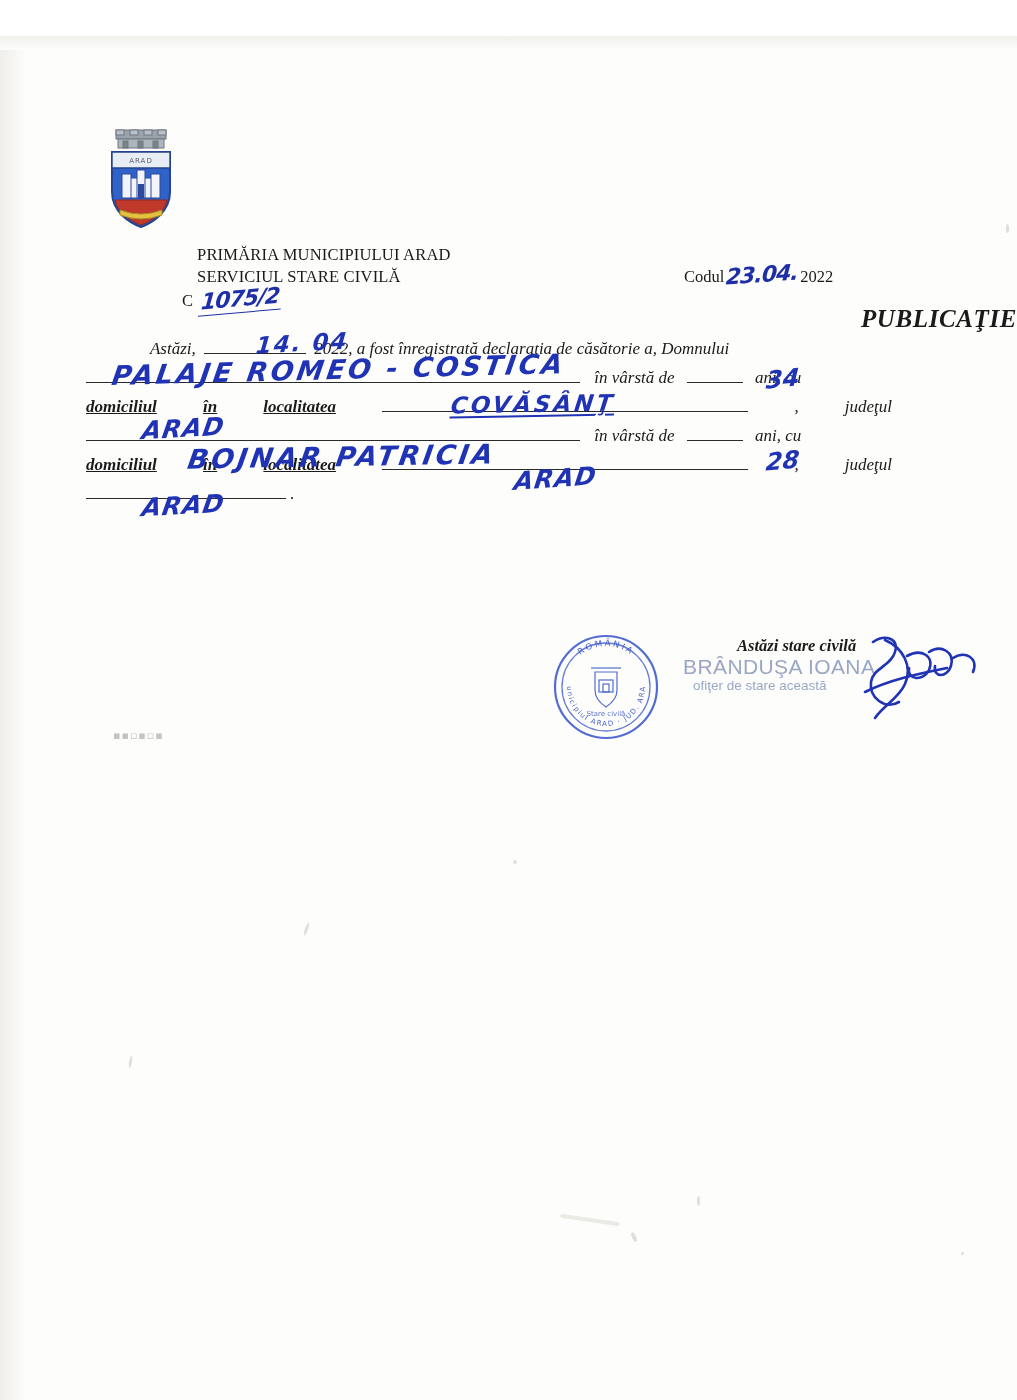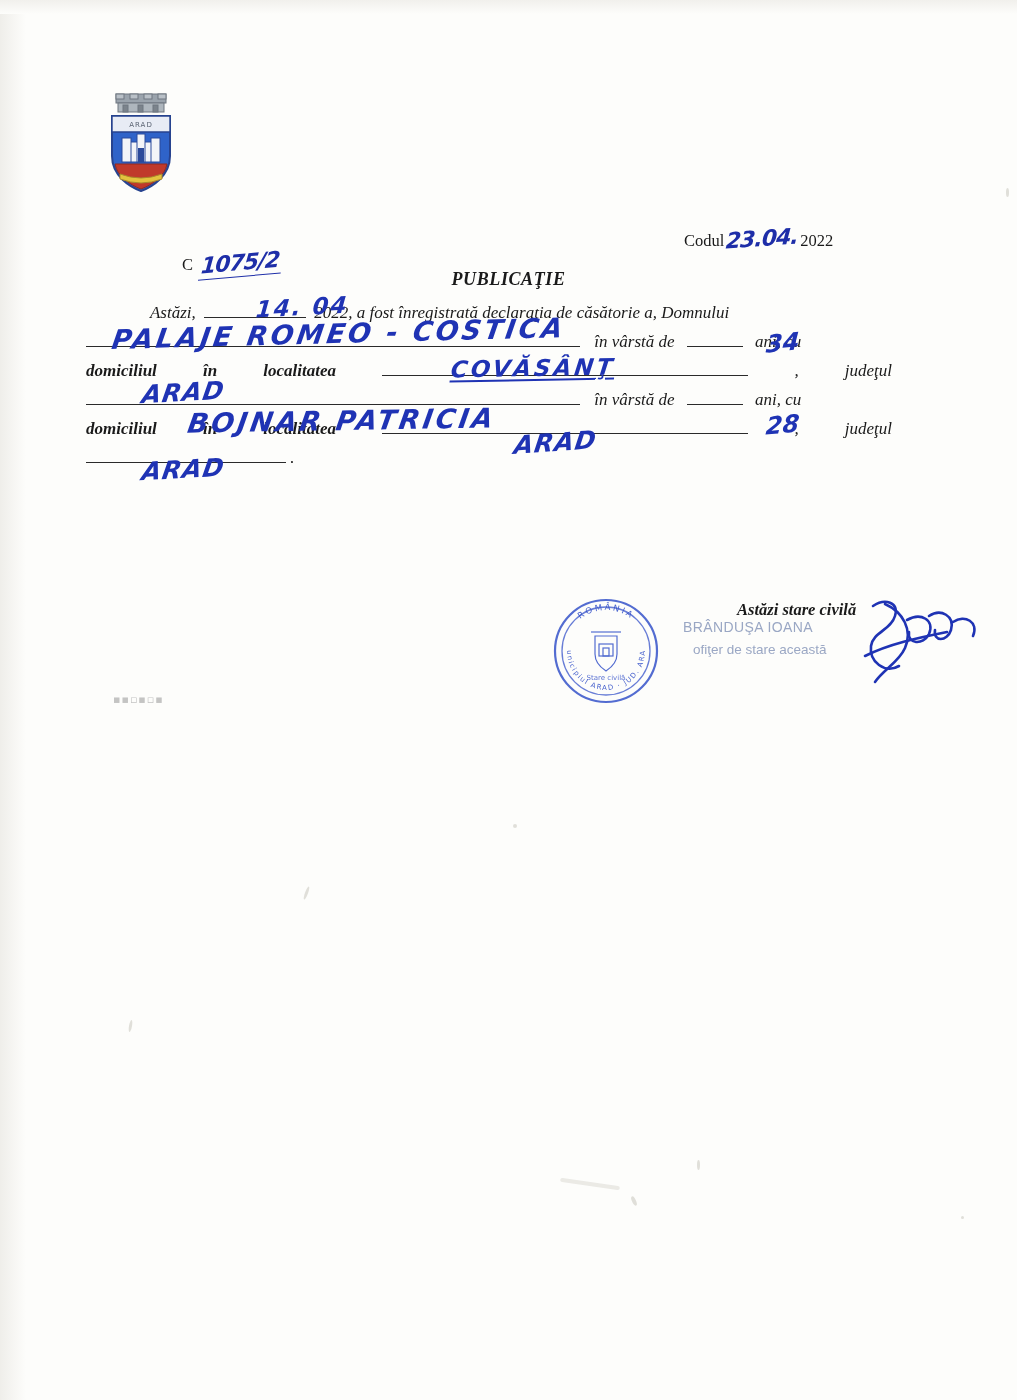--- a/index.html
+++ b/index.html
@@ -14,20 +14,21 @@
     font-family: "Liberation Serif", serif;
     color: #1a1a1a;
     overflow: hidden;
   }
 
   
   .page {
     position: absolute;
     inset: 0;
     background: #fdfdfb;
+    margin-top: 36px;
   }
   .scan-edge-left {
     position: absolute;
     left: 0; top: 0; bottom: 0;
     width: 26px;
     background: linear-gradient(90deg, #efeeea 0%, #fdfdfb 100%);
   }
   .scan-edge-top {
     position: absolute;
     left: 0; right: 0; top: 0;
@@ -98,44 +99,44 @@
     display: inline-block;
     margin-left: 6px;
     border-bottom: 1.4px solid #1e2ea8;
     padding: 0 2px 1px 2px;
   }
 
   .doc-title {
     position: absolute;
     left: 0; right: 0;
     top: 269px;
-    text-align: center;
+    text-align: right;
     font-weight: bold;
     font-style: italic;
-    font-size: 18px;
+    font-size: 25px;
     letter-spacing: .6px;
   }
 
   
   .body-area {
     position: absolute;
     left: 86px;
     top: 298px;
     width: 806px;
     font-style: italic;
     font-size: 17px;
     line-height: 29px;
   }
   .row {
     position: relative;
     height: 29px;
     white-space: nowrap;
   }
   .row .t { font-style: italic; }
-  .bld { font-weight: bold; font-style: italic; }
+  .bld { font-weight: bold; font-style: italic; text-decoration: underline; }
   .fill {
     display: inline-block;
     border-bottom: 1.1px solid #2a2a2a;
     vertical-align: baseline;
     height: 18px;
   }
   .just { display: flex; justify-content: space-between; align-items: baseline; }
 
   
   .hw {
@@ -170,21 +171,21 @@
     font-style: italic;
     font-weight: bold;
     font-size: 16.5px;
     white-space: nowrap;
   }
   .sig-name {
     position: absolute;
     left: 683px;
     top: 619px;
     font-family: "Liberation Sans", sans-serif;
-    font-size: 14px;
+    font-size: 21px;
     color: #9aa7c4;
     letter-spacing: .4px;
     white-space: nowrap;
   }
   .sig-role {
     position: absolute;
     left: 693px;
     top: 642px;
     font-family: "Liberation Sans", sans-serif;
     font-size: 13.5px;
@@ -263,20 +264,24 @@
         <rect x="18" y="48" width="9" height="24"></rect>
         <rect x="47" y="48" width="9" height="24"></rect>
         <rect x="33" y="44" width="8" height="28"></rect>
       </g>
       <rect x="34" y="58" width="6" height="14" fill="#2b4a9b"></rect>
 
       <path d="M16 84 Q37 92 58 84 L58 89 Q37 97 16 89 Z" fill="#e3c23e" stroke="#a8892a" stroke-width="1"></path>
     </svg>
   </div>
 
+  <div class="org-block">
+    <div class="org-line">PRIMĂRIA MUNICIPIULUI ARAD</div>
+    <div class="org-line">SERVICIUL STARE CIVILĂ</div>
+  </div>
 
   <div class="date-block">
     <span>Codul</span><span class="date-hand">23.04.</span><span>2022</span>
   </div>
 
   <div class="serial-block">
     <span>C</span><span class="serial-hand">1075/2</span>
   </div>
 
   <div class="doc-title">PUBLICAŢIE</div>

